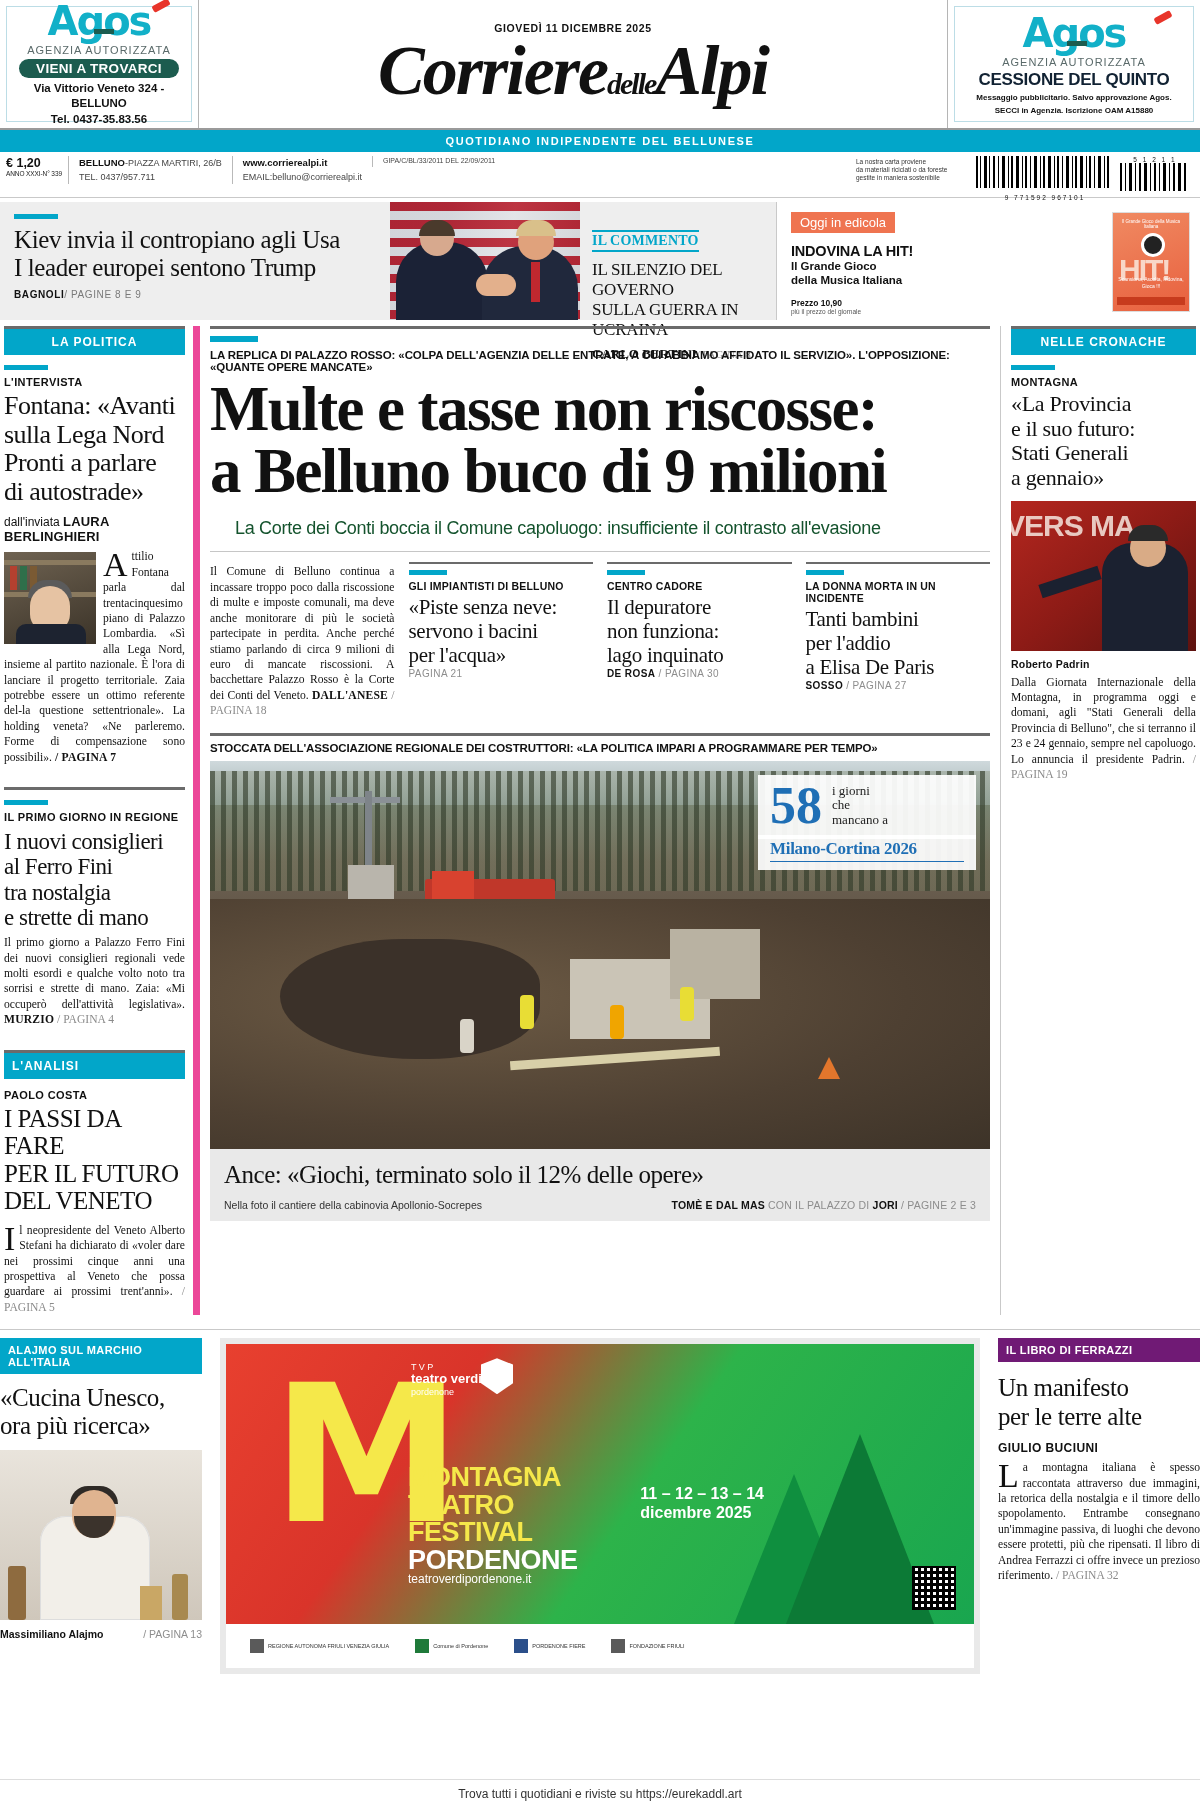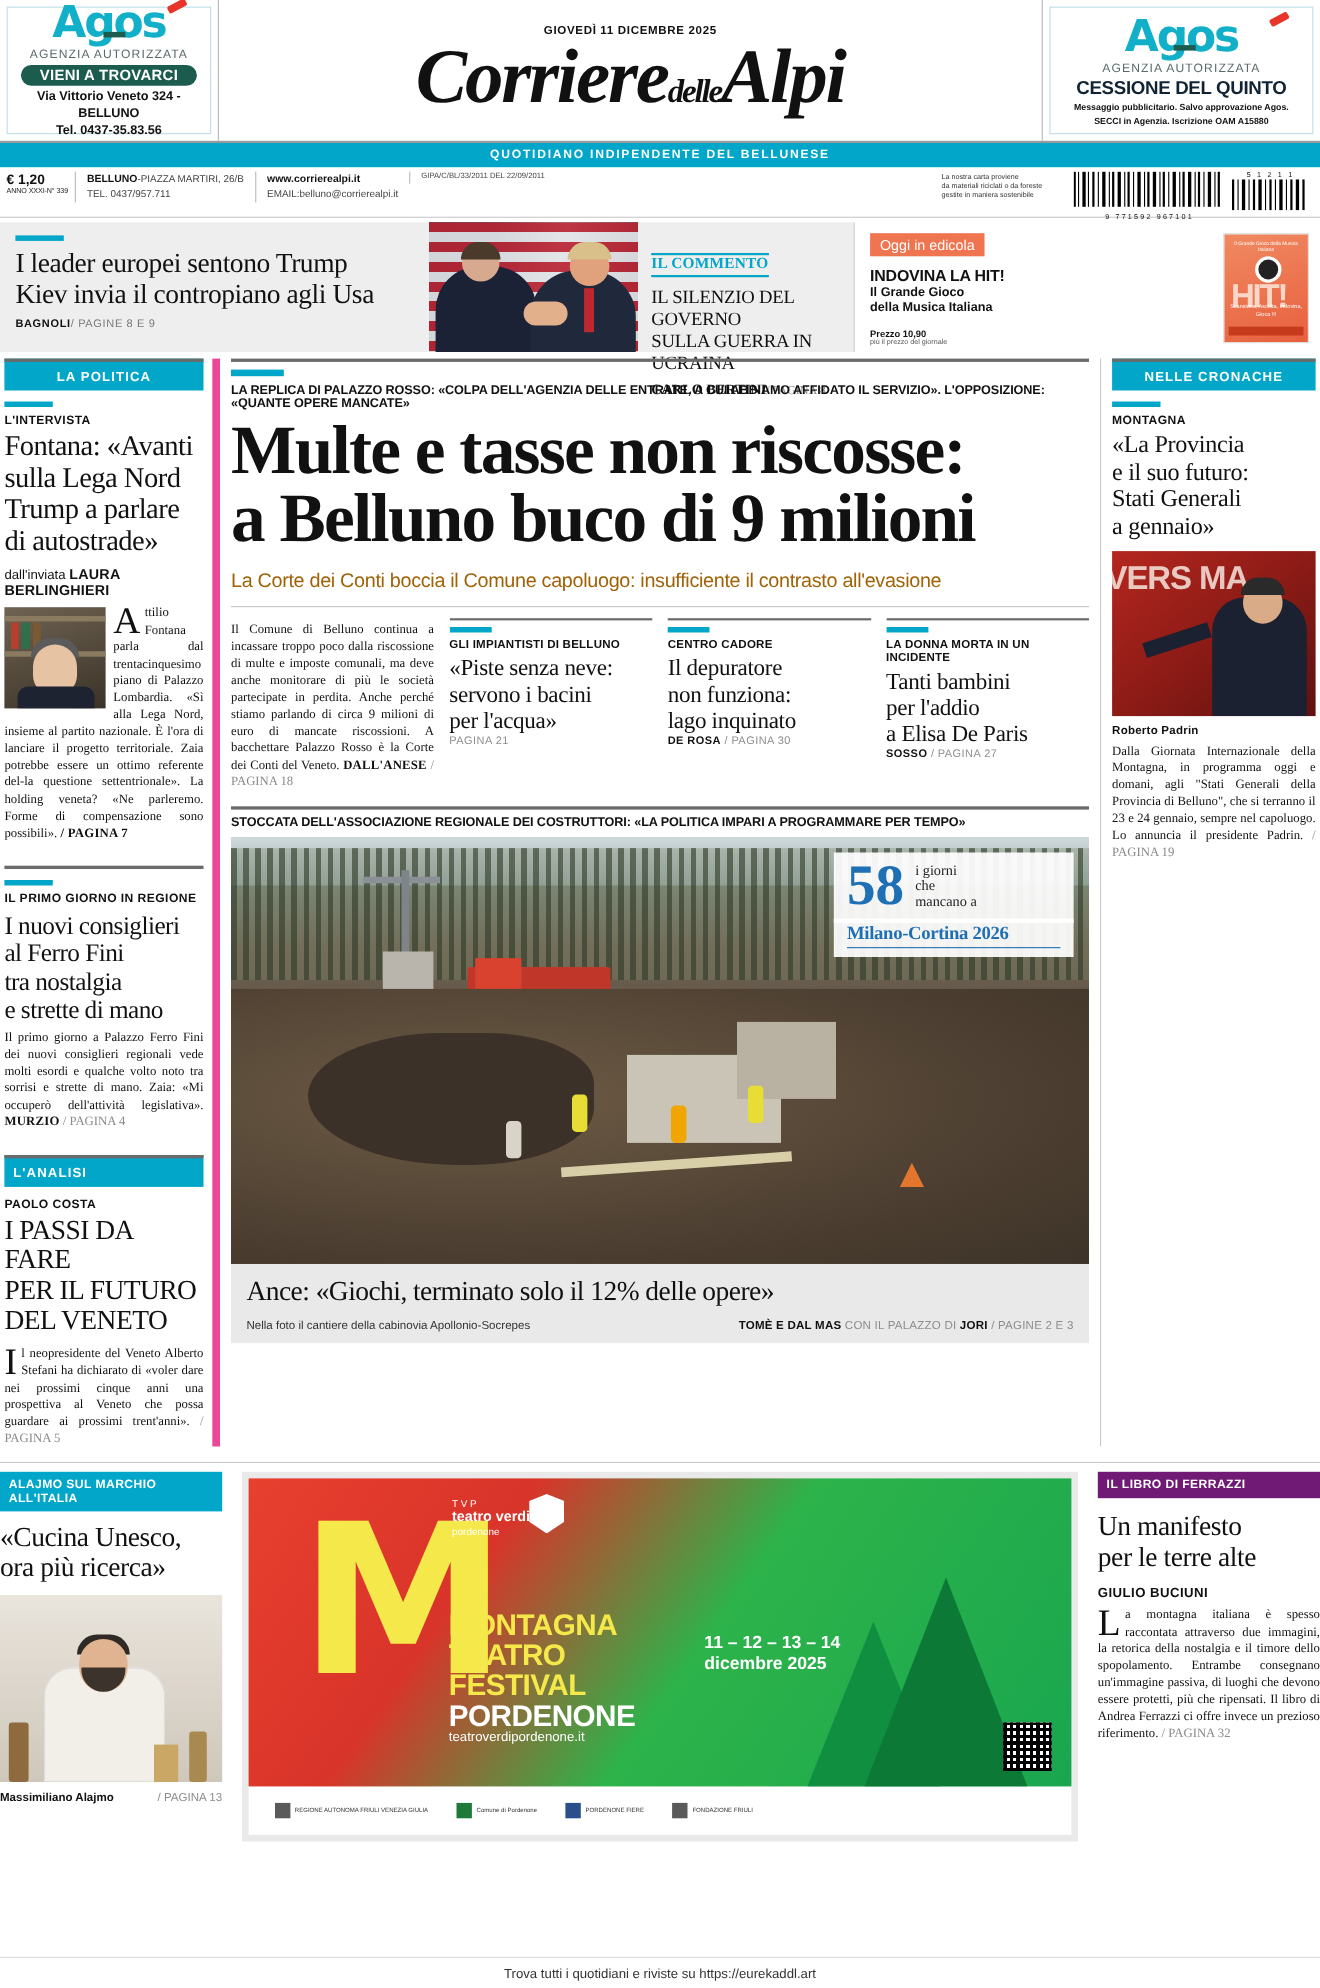--- a/index.html
+++ b/index.html
@@ -108,21 +108,21 @@
   .portrait .bk { position: absolute; top: 14px; width: 7px; height: 24px; background: #b4402f; }
   .portrait .face { position: absolute; bottom: 12px; left: 26px; width: 40px; height: 46px; background: #e6c3a3; border-radius: 20px 20px 18px 18px; }
   .portrait .hair { position: absolute; bottom: 46px; left: 24px; width: 44px; height: 18px; background: #5b5b5b; border-radius: 22px 22px 0 0; }
   .portrait .suit { position: absolute; bottom: 0; left: 12px; width: 70px; height: 20px; background: #1d2330; border-radius: 10px 10px 0 0; }
 
   
   .hl-rule { width: 48px; height: 6px; background: #02a6c9; margin-bottom: 7px; }
   .hl-top-line { border-top: 3px solid #6b6b6b; padding-top: 7px; }
   .overline { font-size: 11.5px; font-weight: bold; letter-spacing: -.1px; }
   .main-head { font-family: "Liberation Serif", serif; font-weight: bold; font-size: 63px; line-height: .98; letter-spacing: -1.6px; margin-top: 6px; }
-  .sub-head { font-size: 18px; color: #a16207; margin-top: 16px; letter-spacing: -.3px; }
+  .sub-head { font-size: 18px; color: #14532d; margin-top: 16px; letter-spacing: -.3px; margin-left: 25px; }
   .hr-thin { border-top: 1px solid #c6c6c6; margin: 12px 0 10px 0; }
 
   .sub-cols { display: flex; gap: 14px; }
   .sc { flex: 1; }
   .sc-rule { width: 38px; height: 5px; background: #02a6c9; margin-bottom: 5px; }
   .sc-top { border-top: 2px solid #6b6b6b; padding-top: 6px; }
   .sc-kick { font-size: 10.5px; font-weight: bold; letter-spacing: .2px; }
   .sc-head { font-family: "Liberation Serif", serif; font-size: 21px; line-height: 1.13; margin-top: 4px; letter-spacing: -.3px; }
   .sc-pg { font-size: 10px; font-weight: bold; margin-top: 0; letter-spacing: .4px; }
   .sc-pg .grey { color: #8d8d8d; font-weight: normal; }
@@ -341,22 +341,22 @@
           </g>
         </svg>
       </div>
     </div>
   </div>
 
   <div class="topnews">
     <div class="tn-left">
       <div class="tn-rule"></div>
       <div class="tn-head">
+        <div>Kiev invia il contropiano agli Usa</div>
         <div>I leader europei sentono Trump</div>
-        <div>Kiev invia il contropiano agli Usa</div>
       </div>
       <div class="tn-by">
         <span>BAGNOLI</span><span class="pg">/ PAGINE 8 E 9</span>
       </div>
     </div>
 
     <div class="tn-photo">
       <div class="flag"></div>
       <div class="figA"></div>
       <div class="headA"></div>
@@ -403,21 +403,21 @@
   <div class="main">
 
     <div class="col-left">
       <div class="sec-bar">LA POLITICA</div>
 
       <div class="kicker-rule"></div>
       <div class="kicker">L'INTERVISTA</div>
       <div class="ser-head">
         <div>Fontana: «Avanti</div>
         <div>sulla Lega Nord</div>
-        <div>Trump a parlare</div>
+        <div>Pronti a parlare</div>
         <div>di autostrade»</div>
       </div>
       <div class="byline">
         <span>dall'inviata</span> <b>LAURA BERLINGHIERI</b>
       </div>
       <div class="body-txt dropcap">
         <span class="portrait">
           <span class="shelf"></span>
             <span class="shelf2"></span>
           <span class="bk" style="left:6px"></span>

